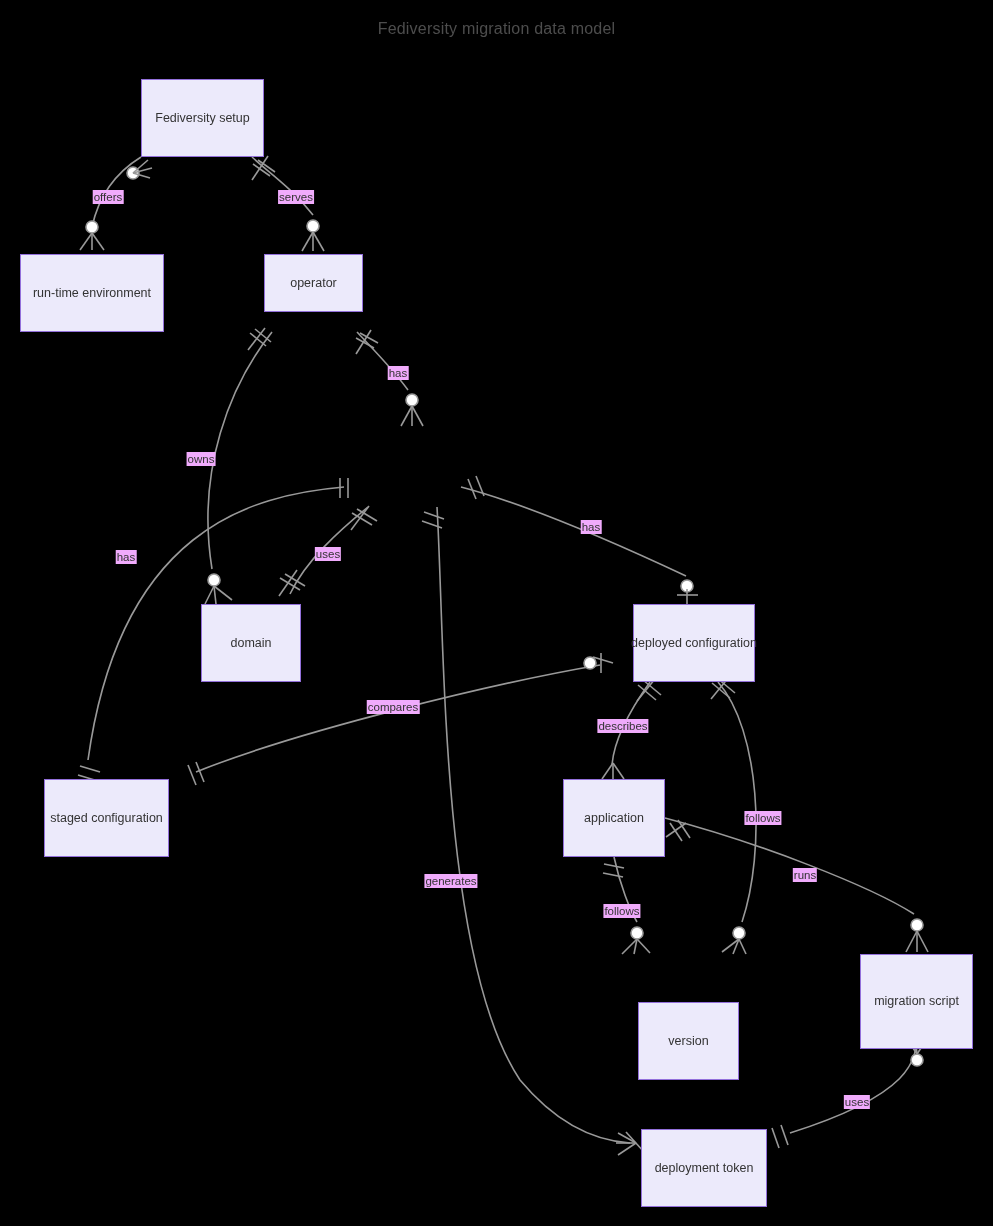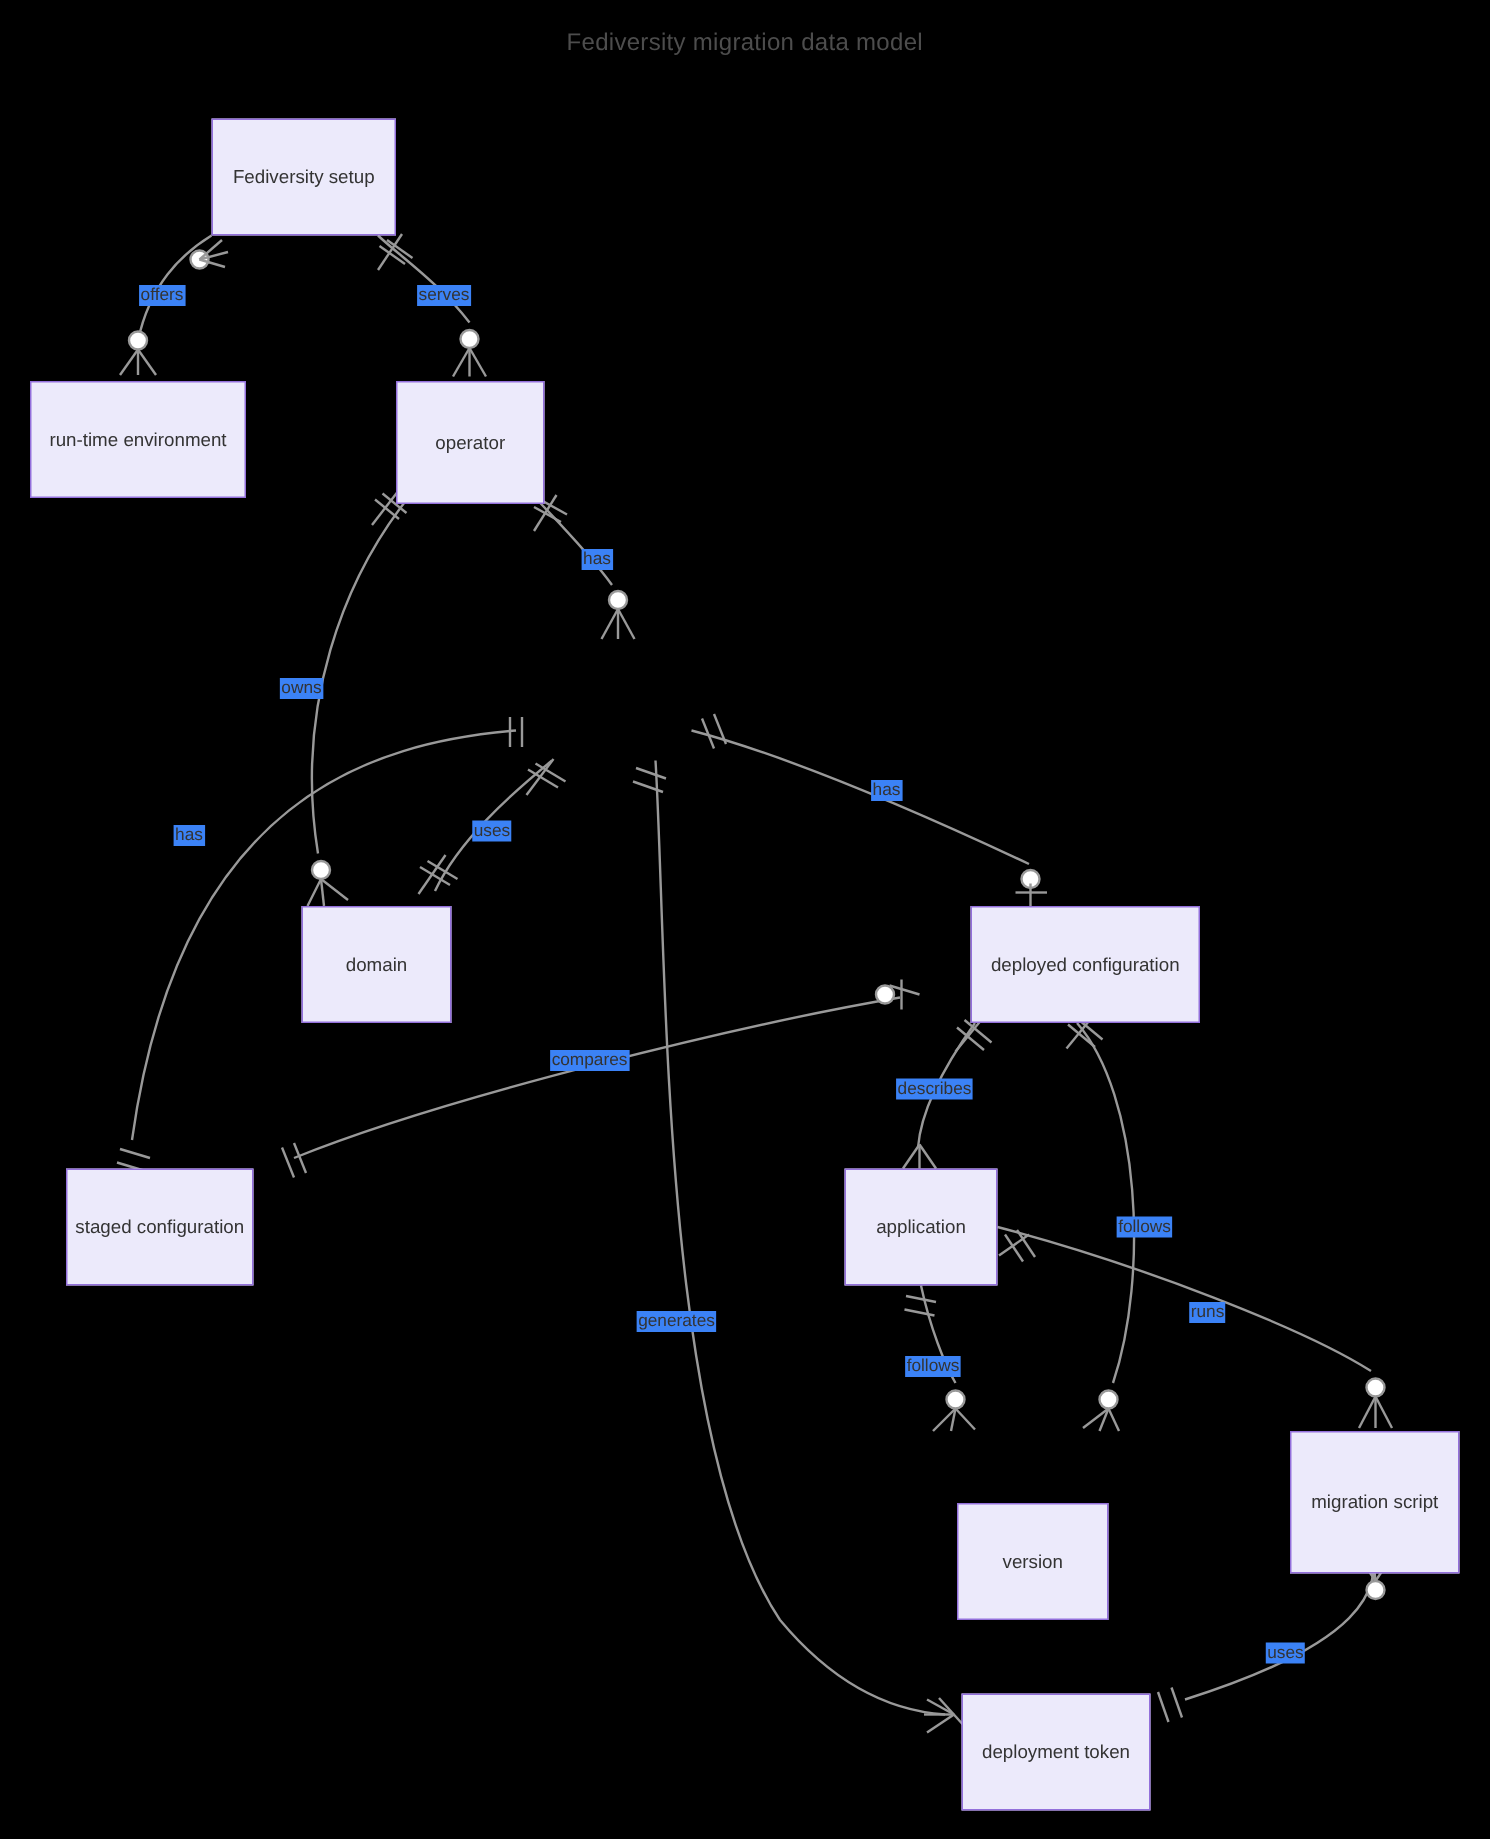--- a/index.html
+++ b/index.html
@@ -50,21 +50,21 @@
   .entity-label {
     font-size: 12.5px;
     color: #333333;
     font-family: "Liberation Sans", sans-serif;
     text-align: center;
     line-height: 1.2;
     white-space: nowrap;
   }
   .rel-label {
     position: absolute;
-    background: #3b82f6;
+    background: #f0abfc;
     color: #333333;
     font-size: 11.5px;
     font-family: "Liberation Sans", sans-serif;
     line-height: 14px;
     padding: 0 1px;
     white-space: nowrap;
     transform: translate(-50%, -50%);
   }
   .edge-path {
     fill: none;
@@ -293,30 +293,30 @@
   </svg>
 
   <div class="entity-box" style="left:141px;top:79px;width:123px;height:78px;">
     <span class="entity-label">Fediversity setup</span>
   </div>
 
   <div class="entity-box" style="left:20px;top:254px;width:144px;height:78px;">
     <span class="entity-label">run-time environment</span>
   </div>
 
-  <div class="entity-box" style="left:264px;top:254px;width:99px;height:82px;">
+  <div class="entity-box" style="left:264px;top:254px;width:99px;height:58px;">
     <span class="entity-label">operator</span>
   </div>
 
 
   <div class="entity-box" style="left:201px;top:604px;width:100px;height:78px;">
     <span class="entity-label">domain</span>
   </div>
 
-  <div class="entity-box" style="left:647px;top:604px;width:153px;height:78px;">
+  <div class="entity-box" style="left:633px;top:604px;width:122px;height:78px;">
     <span class="entity-label">deployed configuration</span>
   </div>
 
   <div class="entity-box" style="left:44px;top:779px;width:125px;height:78px;">
     <span class="entity-label">staged configuration</span>
   </div>
 
   <div class="entity-box" style="left:563px;top:779px;width:102px;height:78px;">
     <span class="entity-label">application</span>
   </div>

